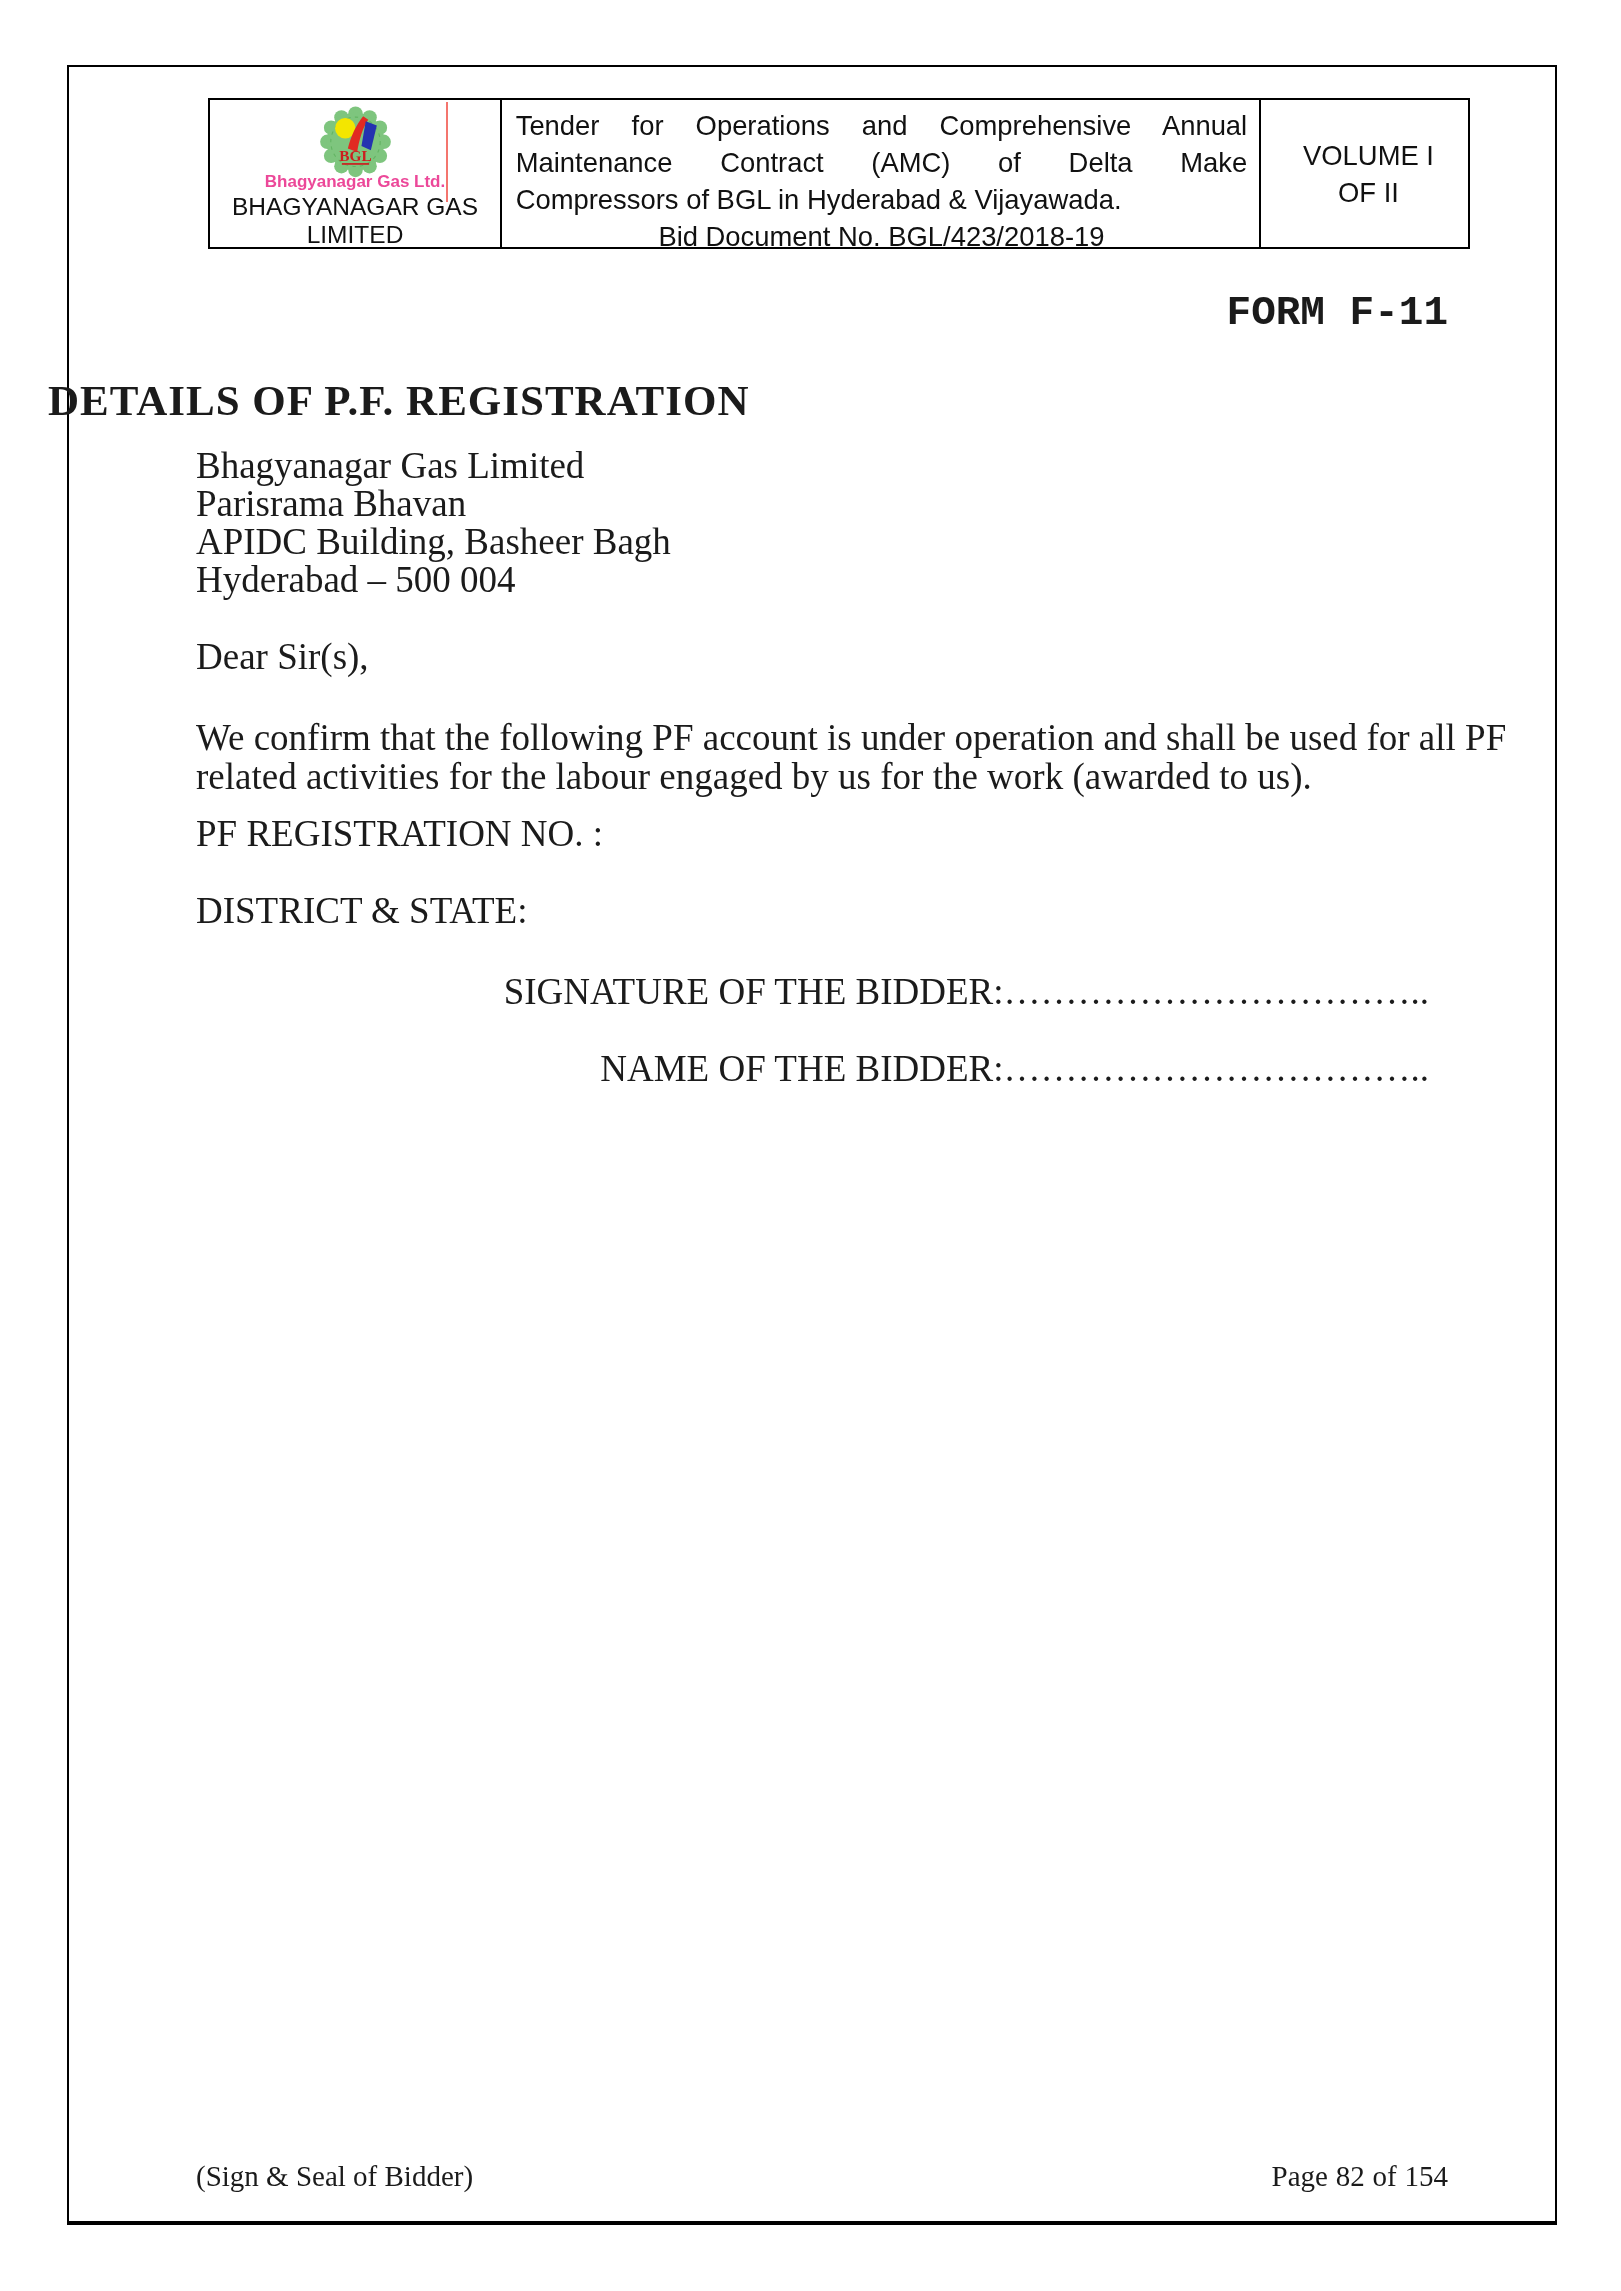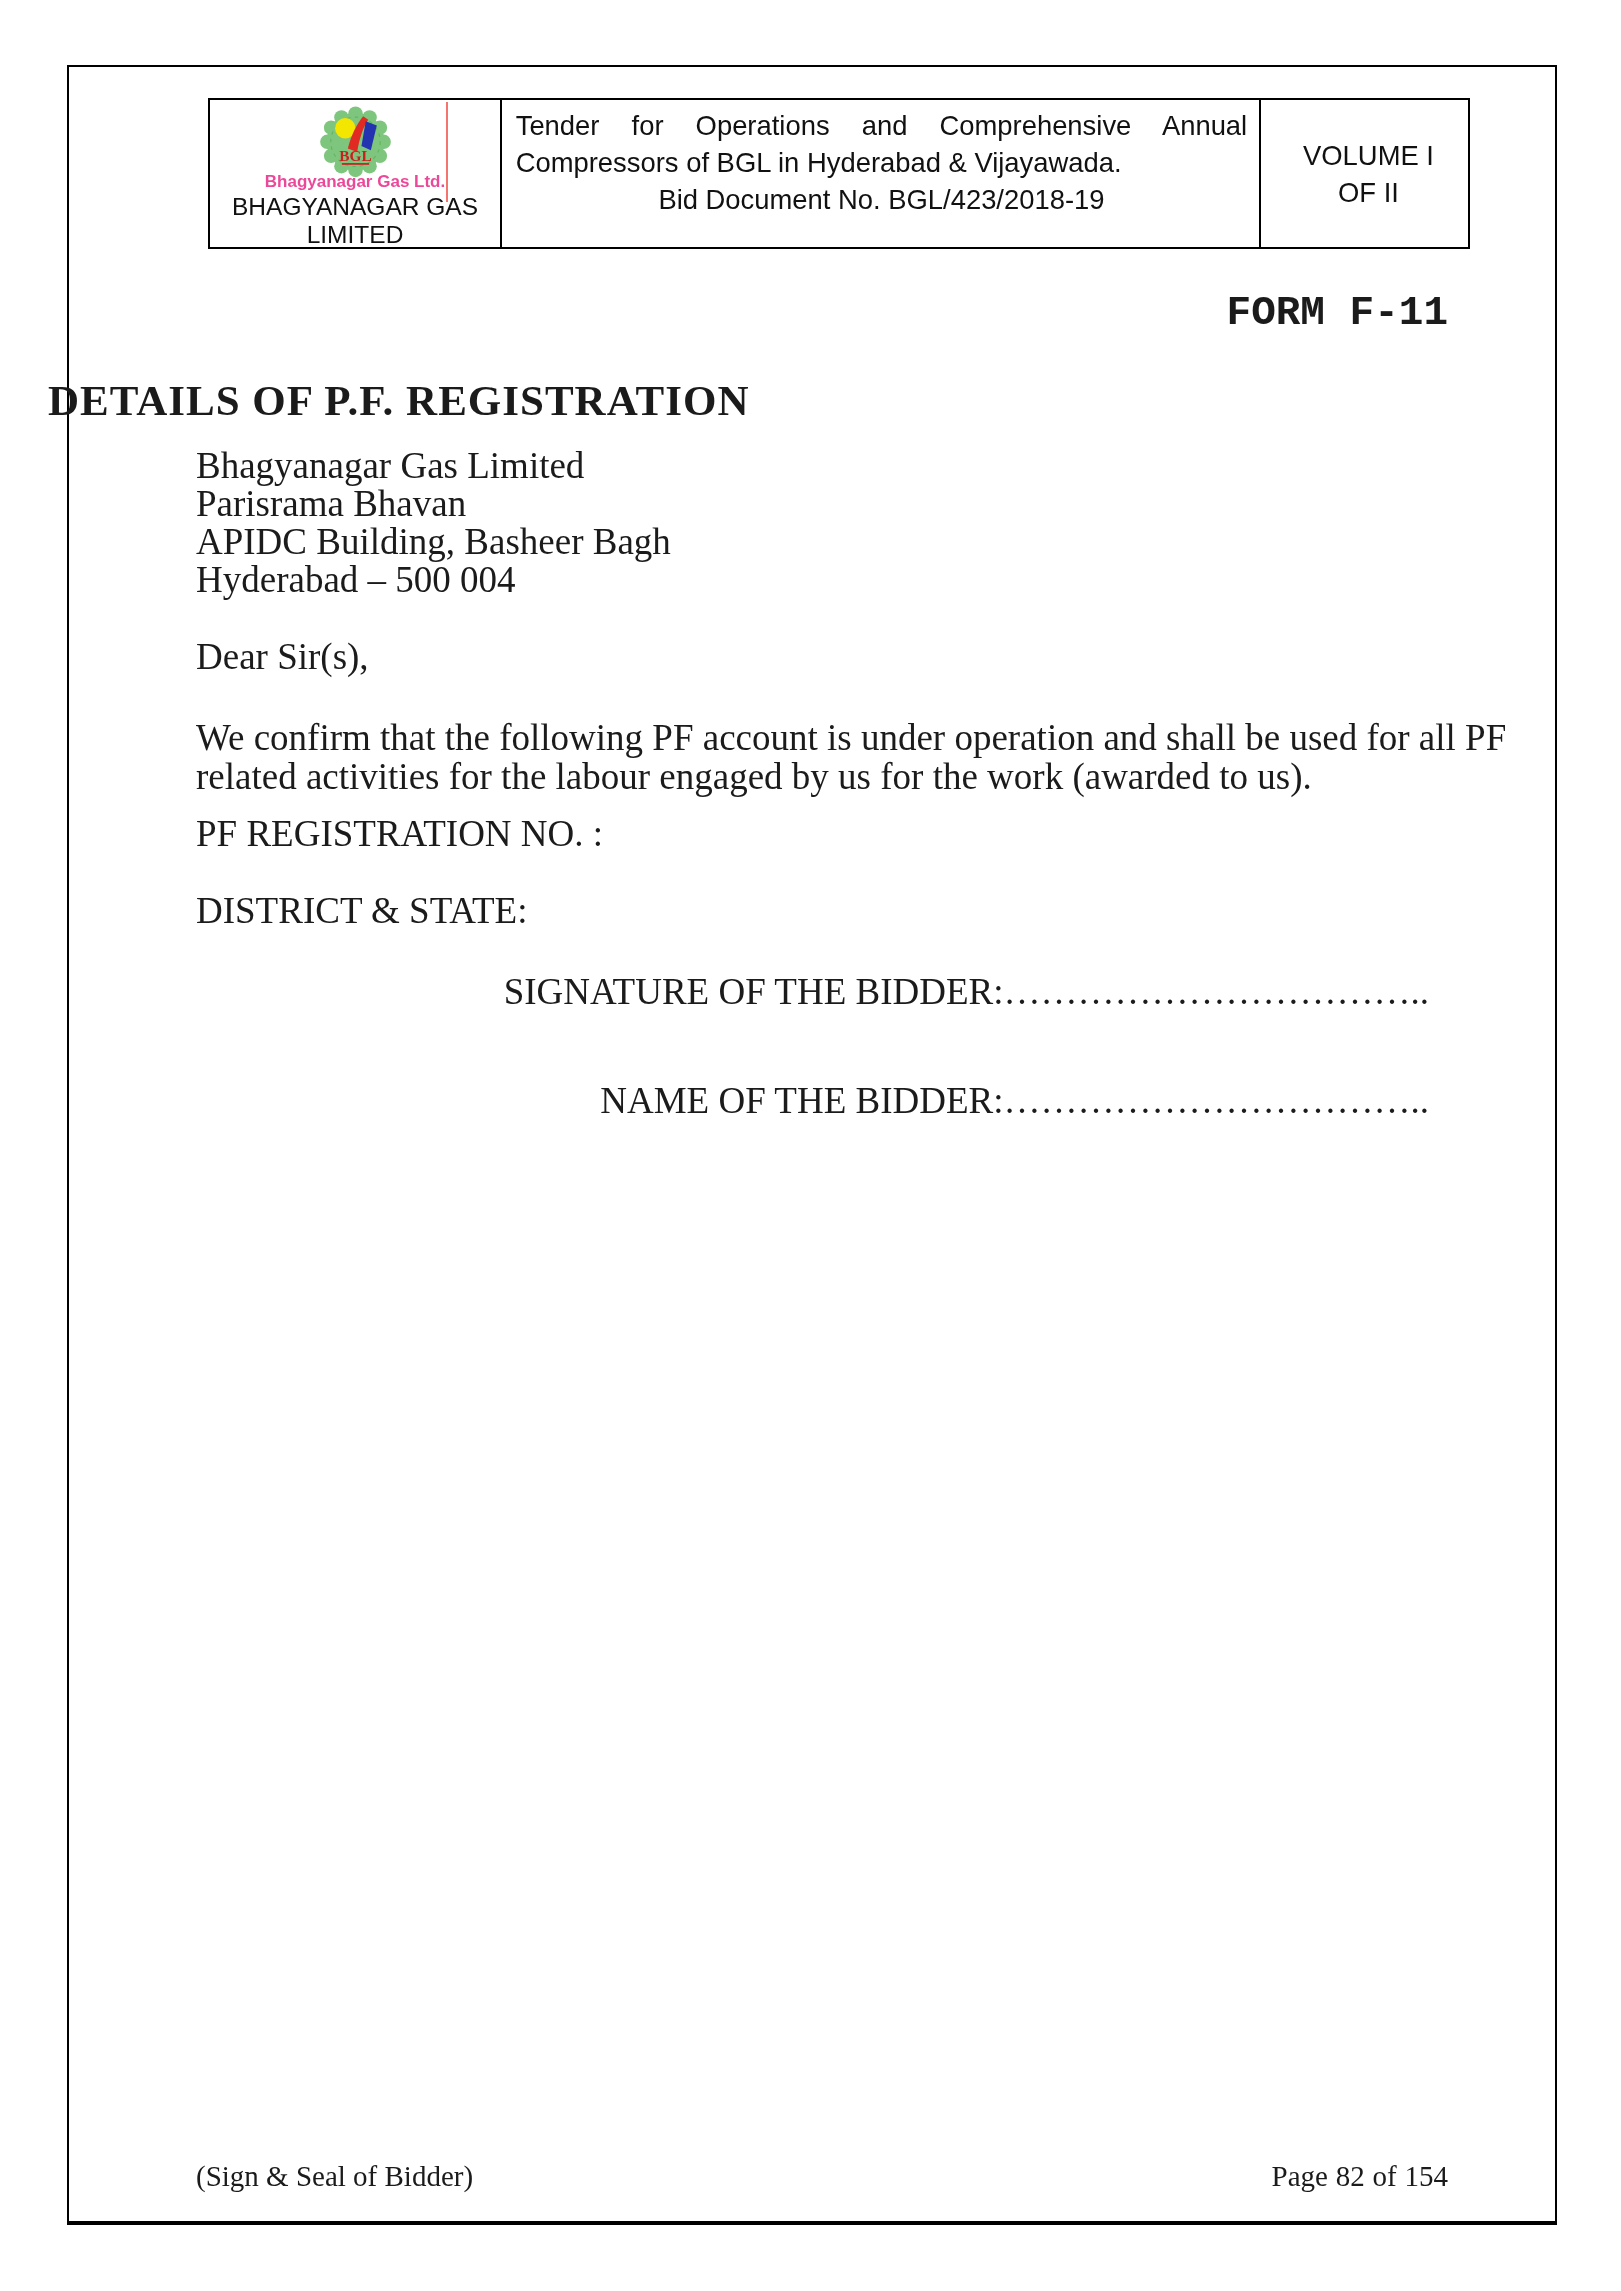--- a/index.html
+++ b/index.html
@@ -54,21 +54,21 @@
   
   .abs{position:absolute;}
   .form-no{right:173px;top:290px;font-size:41px;font-weight:bold;font-family:Liberation Mono, monospace;}
   .doc-title{left:0;right:0;top:376px;text-align:left;font-size:43px;font-weight:bold;letter-spacing:1px;margin-left:48px;}
   .address{left:196px;top:447px;font-size:37px;line-height:38px;}
   .salutation{left:196px;top:635px;font-size:37px;}
   .body-par{left:196px;top:718px;font-size:37px;line-height:39px;}
   .pf-label{left:196px;top:812px;font-size:37px;}
   .district-label{left:196px;top:889px;font-size:37px;}
   .sig-line{right:192px;top:970px;font-size:37px;}
-  .name-line{right:192px;top:1047px;font-size:37px;margin-top:32px;}
+  .name-line{right:192px;top:1047px;font-size:37px;}
   .footer-left{left:196px;top:2160px;font-size:29px;}
   .footer-right{right:173px;top:2160px;font-size:29px;display:flex;gap:7.8px;}
   .footer-right .num{font-weight:normal;}
   
   .logo-box{width:129px;height:110px;margin-top:3.9px;}
 </style>
 </head>
 <body>
 
 <div class="page">
@@ -100,20 +100,21 @@
         <rect x="39" y="67" width="32" height="2" fill="#cc1f1f"></rect>
       </svg>
       <div class="logo-caption">Bhagyanagar Gas Ltd.</div>
       <div class="org-name">BHAGYANAGAR GAS</div>
       <div class="org-name">LIMITED</div>
       <div class="red-divider"></div>
     </div>
 
     <div class="cell title-cell">
       <div class="tline jline">Tender for Operations and Comprehensive Annual</div>
+      <div class="tline jline">Maintenance Contract (AMC) of Delta Make</div>
       <div class="tline">Compressors of BGL in Hyderabad &amp; Vijayawada.</div>
       <div class="tline cline">Bid Document No. BGL/423/2018-19</div>
     </div>
 
     <div class="cell volume-cell">
       <div>VOLUME I</div>
       <div>OF II</div>
     </div>
   </div>
 

